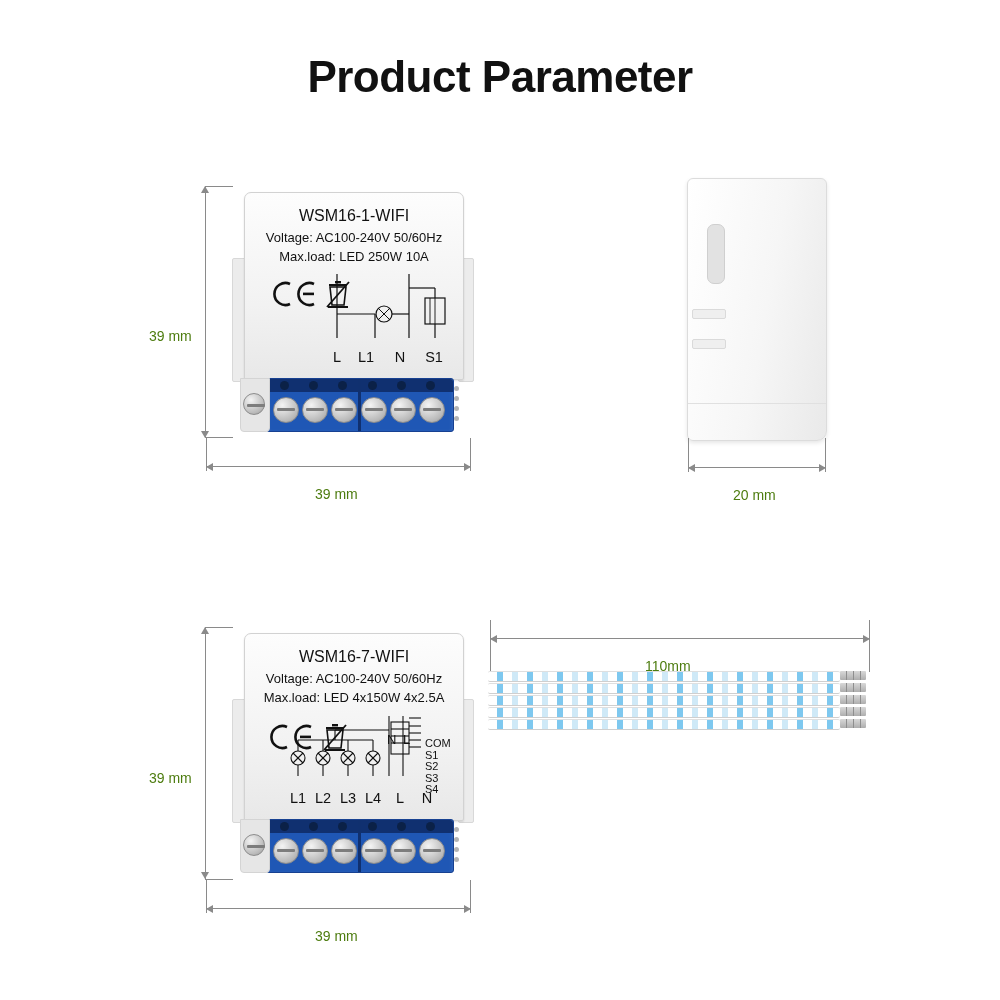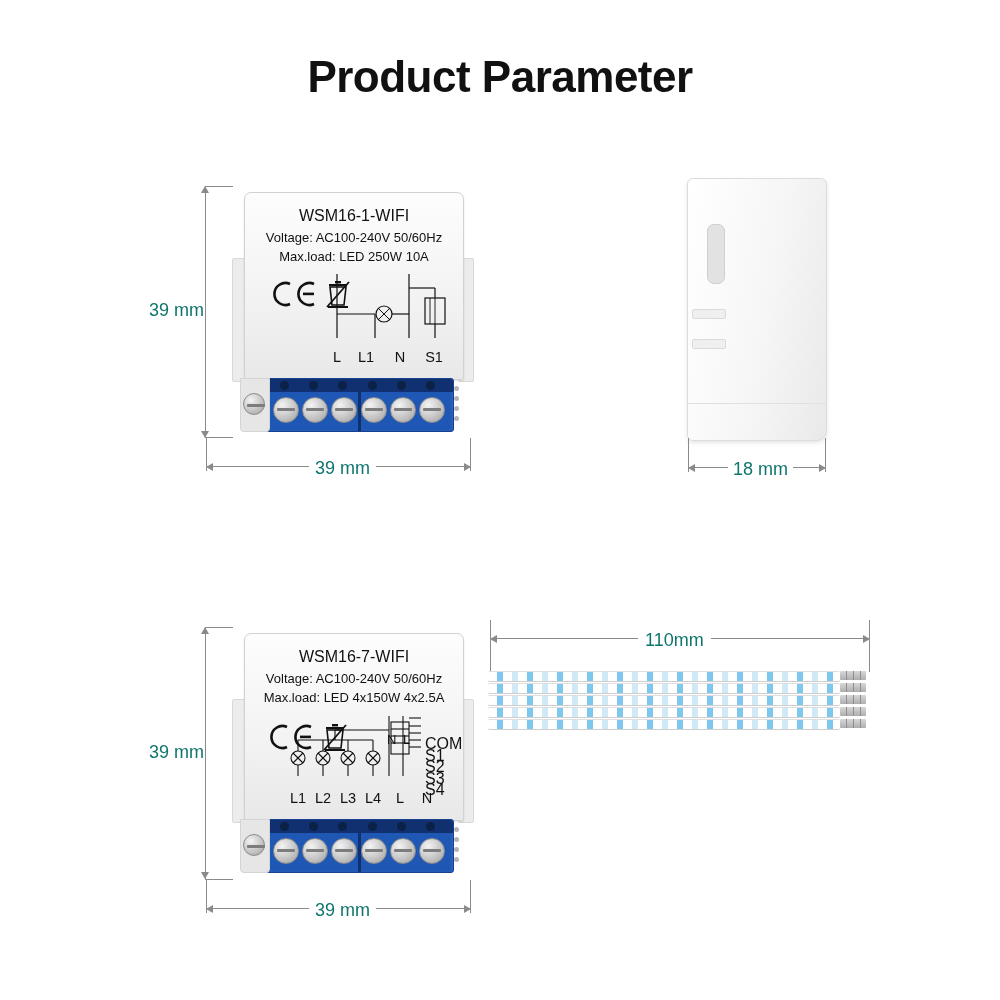--- a/index.html
+++ b/index.html
@@ -7,21 +7,21 @@
     width:1000px;height:1000px;background:#ffffff;
     font-family:"Liberation Sans", sans-serif;
     color:#1a1a1a;position:relative;overflow:hidden;
   }
   .page-title{
     position:absolute;top:52px;left:0;width:1000px;text-align:center;
     font-size:44px;font-weight:bold;letter-spacing:-0.5px;color:#111;
   }
 
   
-  .dim-label{font-size:18px;color:#0f766e;}
+  .dim-label{font-size:14px;color:#4d7c0f;margin-top:28px;}
   .dim-line{position:absolute;background:#8a8a8a;}
   .arrow{position:absolute;width:0;height:0;}
   .arrow.left{border-top:4px solid transparent;border-bottom:4px solid transparent;border-right:7px solid #8a8a8a;}
   .arrow.right{border-top:4px solid transparent;border-bottom:4px solid transparent;border-left:7px solid #8a8a8a;}
   .arrow.up{border-left:4px solid transparent;border-right:4px solid transparent;border-bottom:7px solid #8a8a8a;}
   .arrow.down{border-left:4px solid transparent;border-right:4px solid transparent;border-top:7px solid #8a8a8a;}
 
   
   .module{position:absolute;}
   .mod-top{
@@ -199,21 +199,21 @@
     <div class="side-notch" style="left:4px;top:160px;width:32px;height:8px;"></div>
     <div style="position:absolute;left:0;top:224px;width:138px;height:1px;background:#e0e0e0;"></div>
   </div>
 
   <div>
     <div class="dim-line" style="left:688px;top:467px;width:138px;height:1px;"></div>
     <div class="arrow left" style="left:688px;top:464px;"></div>
     <div class="arrow right" style="left:819px;top:464px;"></div>
     <div class="dim-line" style="left:688px;top:438px;width:1px;height:34px;"></div>
     <div class="dim-line" style="left:825px;top:438px;width:1px;height:34px;"></div>
-    <div class="dim-label" style="position:absolute;left:728px;top:459px;background:#fff;padding:0 5px;">18 mm</div>
+    <div class="dim-label" style="position:absolute;left:728px;top:459px;background:#fff;padding:0 5px;">20 mm</div>
   </div>
 </div>
 
 <div>
 
   <div>
     <div class="dim-line" style="left:205px;top:627px;width:1px;height:253px;"></div>
     <div class="arrow up" style="left:201px;top:627px;"></div>
     <div class="arrow down" style="left:201px;top:872px;"></div>
     <div class="dim-line" style="left:205px;top:627px;width:28px;height:1px;"></div>
@@ -335,21 +335,21 @@
           <line x1="124" y1="37" x2="136" y2="37"></line>
           <line x1="124" y1="44" x2="136" y2="44"></line>
           <line x1="124" y1="51" x2="136" y2="51"></line>
           <line x1="124" y1="22" x2="136" y2="22"></line>
         </g>
       </svg>
 
       <div style="position:absolute;left:142px;top:98px;font-size:13px;color:#111;">N</div>
       <div style="position:absolute;left:158px;top:98px;font-size:13px;color:#111;">L</div>
 
-      <div style="position:absolute;left:180px;top:104px;font-size:16px;line-height:11.5px;color:#111;">
+      <div style="position:absolute;left:180px;top:104px;font-size:11px;line-height:11.5px;color:#111;">
         <div>COM</div>
         <div>S1</div>
         <div>S2</div>
         <div>S3</div>
         <div>S4</div>
       </div>
 
       <div class="pin-row" style="left:0;top:156px;width:218px;">
         <span style="left:53px;">L1</span>
         <span style="left:78px;">L2</span>

